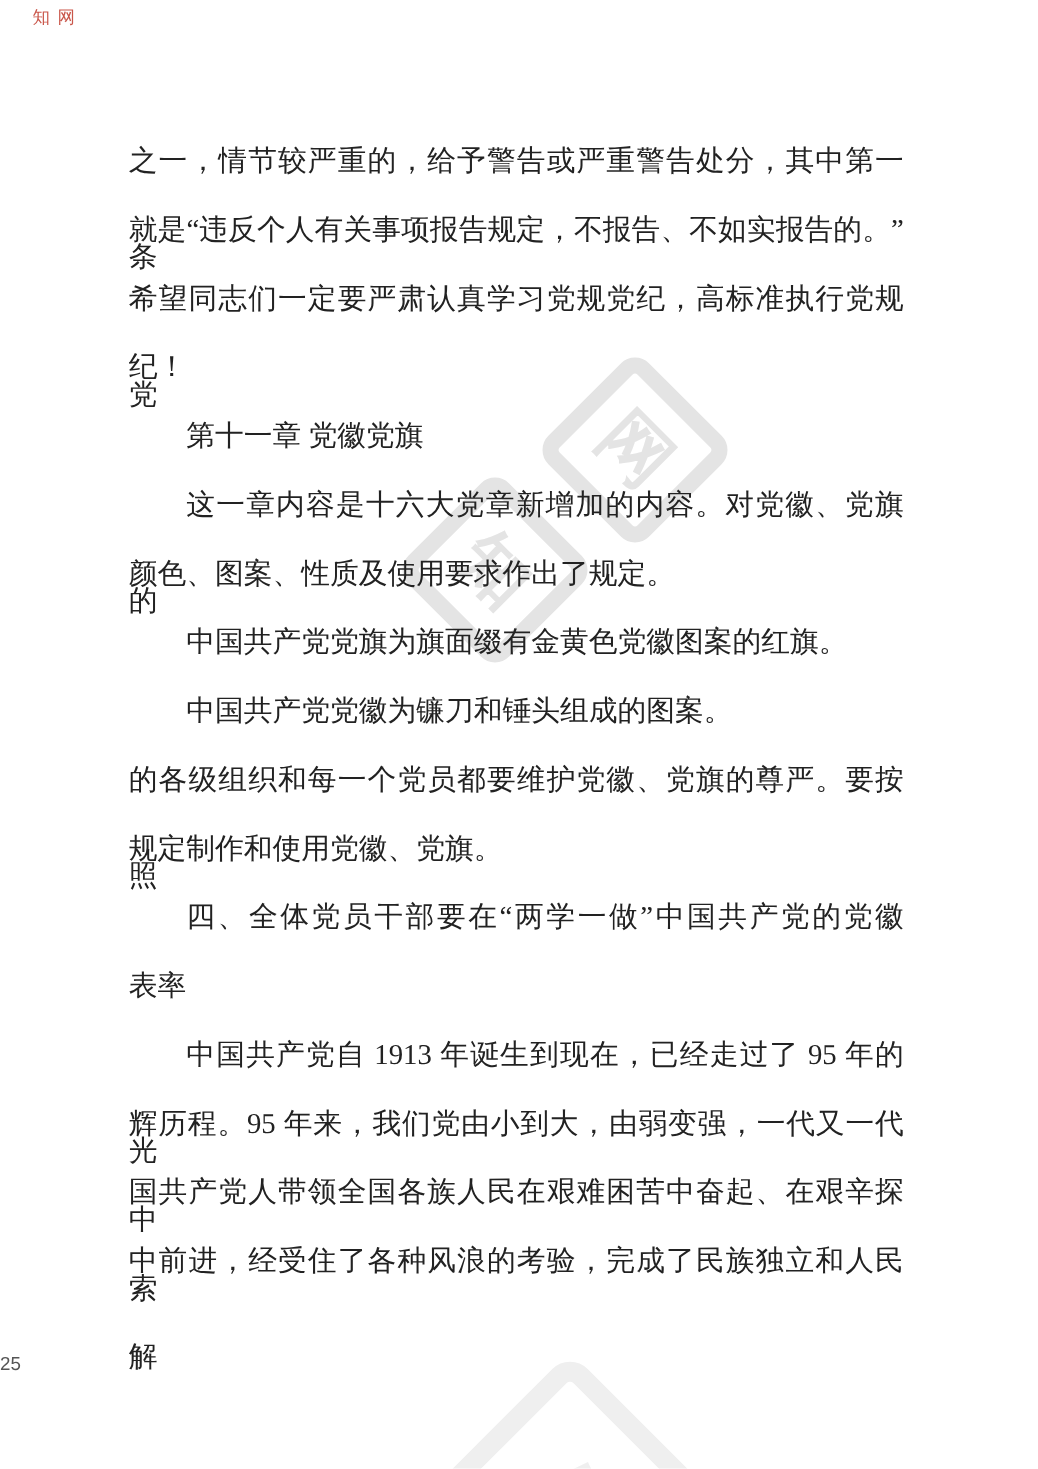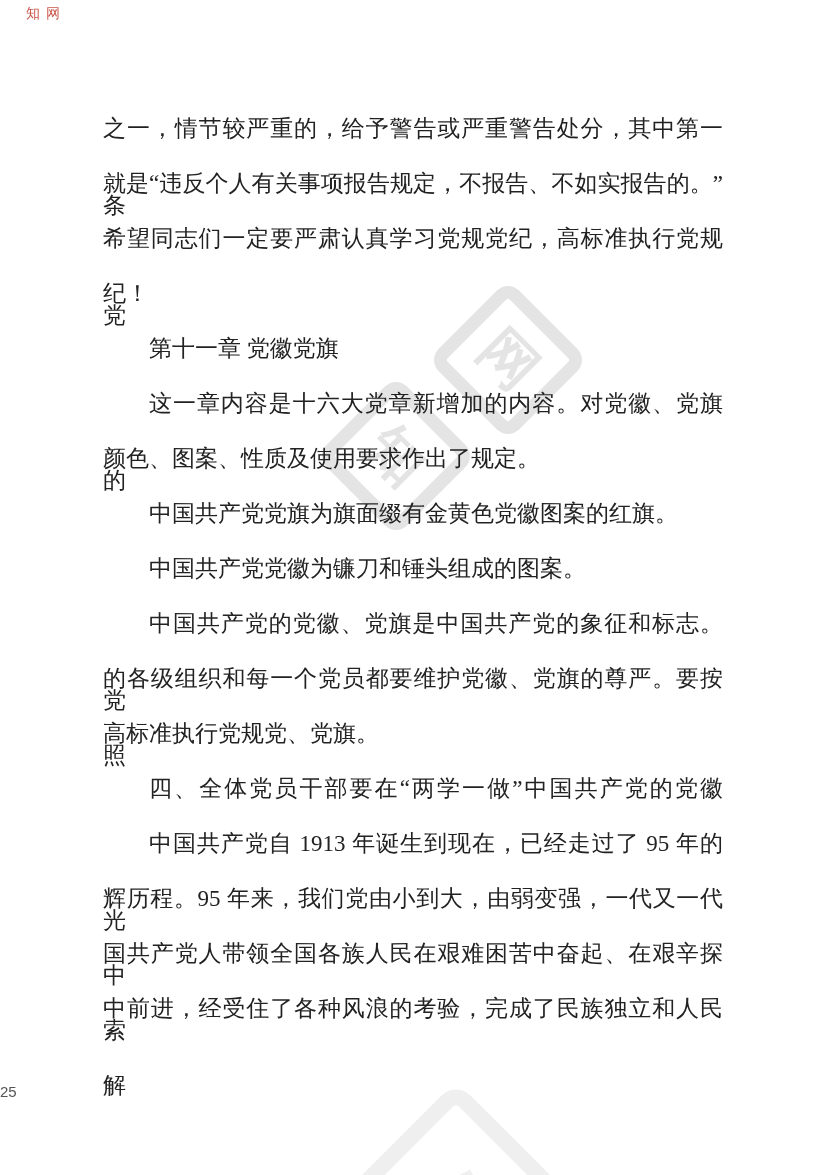--- a/index.html
+++ b/index.html
@@ -100,24 +100,24 @@
   <div class="doc">
     <div class="line j">之一，情节较严重的，给予警告或严重警告处分，其中第一条</div>
     <div class="line j">就是“违反个人有关事项报告规定，不报告、不如实报告的。”</div>
     <div class="line j">希望同志们一定要严肃认真学习党规党纪，高标准执行党规党</div>
     <div class="line">纪！</div>
     <div class="line ind">第十一章 党徽党旗</div>
     <div class="line j ind">这一章内容是十六大党章新增加的内容。对党徽、党旗的</div>
     <div class="line">颜色、图案、性质及使用要求作出了规定。</div>
     <div class="line ind">中国共产党党旗为旗面缀有金黄色党徽图案的红旗。</div>
     <div class="line ind">中国共产党党徽为镰刀和锤头组成的图案。</div>
-    <div class="line j ind">中国共产党的党徽、党旗是中国共产党的象征和标志。党</div>
     <div class="line j">的各级组织和每一个党员都要维护党徽、党旗的尊严。要按照</div>
-    <div class="line">高标准执行党规党、党旗。</div>
+    <div class="line">规定制作和使用党徽、党旗。</div>
     <div class="line j ind">四、全体党员干部要在“两学一做”中国共产党的党徽</div>
+    <div class="line">表率</div>
     <div class="line j ind">中国共产党自 1913 年诞生到现在，已经走过了 95 年的光</div>
     <div class="line j">辉历程。95 年来，我们党由小到大，由弱变强，一代又一代中</div>
     <div class="line j">国共产党人带领全国各族人民在艰难困苦中奋起、在艰辛探索</div>
     <div class="line j">中前进，经受住了各种风浪的考验，完成了民族独立和人民解</div>
   </div>
 
   <div class="page-number">25</div>
 
 </div>
 

